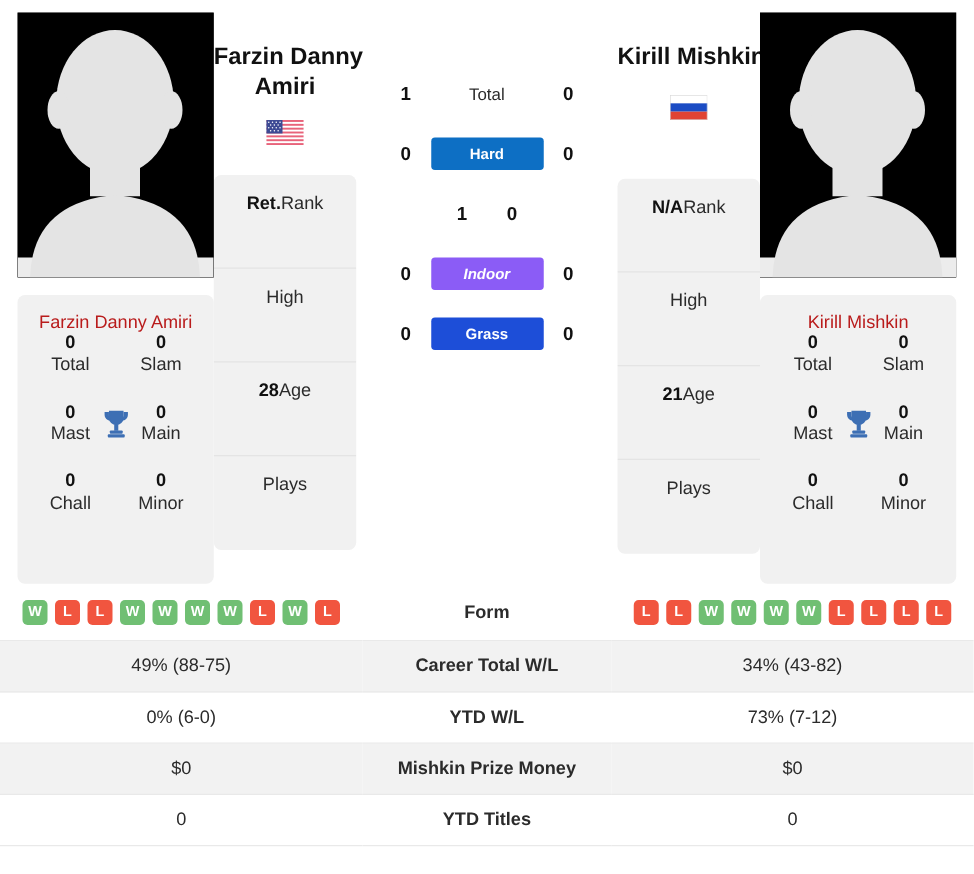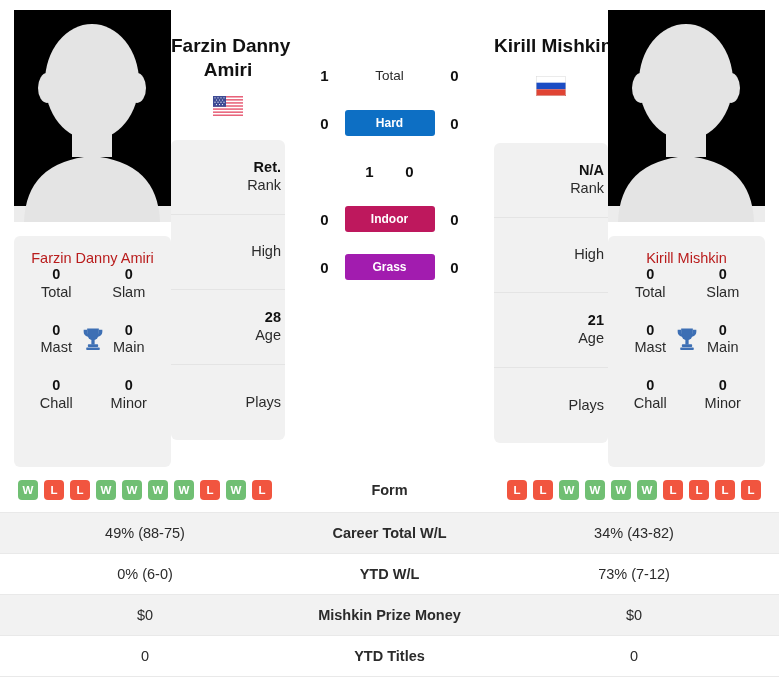--- a/index.html
+++ b/index.html
@@ -70,26 +70,25 @@
   
   .info-col {
     width: 114px;
     flex: 0 0 114px;
     margin-top: 166px;
     background: #f1f1f1;
     border-radius: 6px;
     overflow: hidden;
   }
   .info-cell {
-    text-align: right;
+    text-align: left;
     padding: 14px 4px;
     border-bottom: 1px solid #e4e4e4;
     height: 75px;
     display: flex;
-    flex-direction: column;
     justify-content: center;
   }
   .info-cell:last-child { border-bottom: none; }
   .info-val { font-size: 14.5px; font-weight: bold; color: #111; line-height: 1.25; }
   .info-lbl { font-size: 14.5px; color: #2b2b2b; line-height: 1.3; }
 
   
   .name-head { width: 114px; flex: 0 0 114px; }
   .name-wrap { padding-top: 24px; }
   .player-name {
@@ -300,26 +299,26 @@
         <div class="h2h-score">0</div>
         <div class="surface-pill" style="background:#0d6fc4;">Hard</div>
         <div class="h2h-score">0</div>
       </div>
       <div class="h2h-row">
         <div class="h2h-score">1</div>
         <div class="h2h-score">0</div>
       </div>
       <div class="h2h-row">
         <div class="h2h-score">0</div>
-        <div class="surface-pill" style="background:#be185d;">Indoor</div>
+        <div class="surface-pill" style="background:#8b5cf6;font-style:italic;">Indoor</div>
         <div class="h2h-score">0</div>
       </div>
       <div class="h2h-row">
         <div class="h2h-score">0</div>
-        <div class="surface-pill" style="background:#a21caf;">Grass</div>
+        <div class="surface-pill" style="background:#1d4ed8;">Grass</div>
         <div class="h2h-score">0</div>
       </div>
     </div>
 
     <div class="name-head">
       <div class="name-wrap">
         <div class="player-name">Kirill Mishkin</div>
         <div class="flag-wrap" style="margin-top:18px;">
           <svg class="flag" viewBox="0 0 30 20">
             <rect y="0" width="30" height="6.67" fill="#ffffff"></rect>

